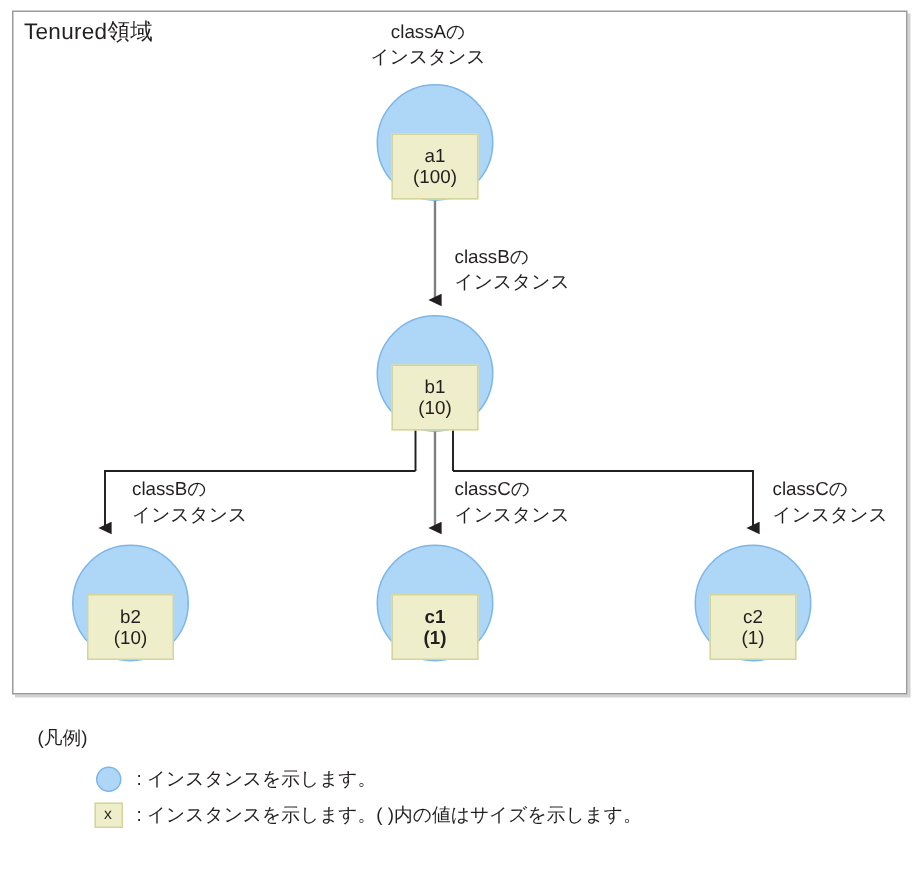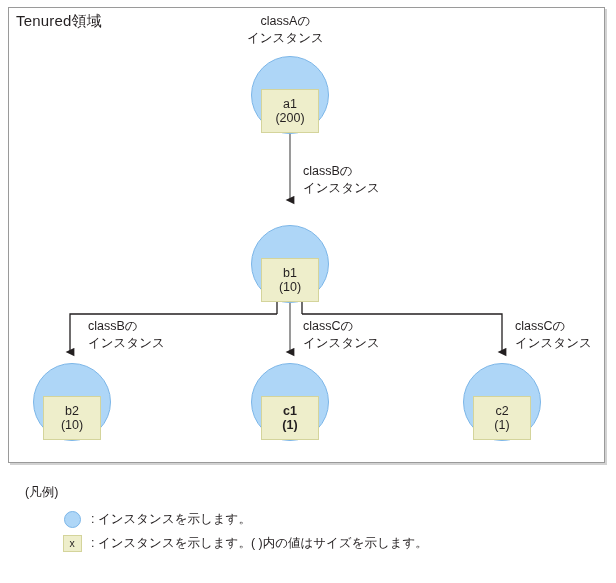--- a/index.html
+++ b/index.html
@@ -193,32 +193,32 @@
 </div>
 
 <div class="edge-label" style="left:515px; top:318px; text-align:left;">
   <span>classCの</span>
   <span>インスタンス</span>
 </div>
 
 <div class="node" style="left:251px; top:56px;">
   <div class="member-box">
     <span class="member-name">a1</span>
-    <span class="member-size">(200)</span>
-  </div>
-</div>
-
-<div class="node" style="left:251px; top:225px;">
+    <span class="member-size">(100)</span>
+  </div>
+</div>
+
+<div class="node" style="left:251px; top:210px;">
   <div class="member-box">
     <span class="member-name">b1</span>
     <span class="member-size">(10)</span>
   </div>
 </div>
 
-<div class="node" style="left:33px; top:363px;">
+<div class="node" style="left:48px; top:363px;">
   <div class="member-box">
     <span class="member-name">b2</span>
     <span class="member-size">(10)</span>
   </div>
 </div>
 
 <div class="node" style="left:251px; top:363px;font-weight:bold;">
   <div class="member-box">
     <span class="member-name">c1</span>
     <span class="member-size">(1)</span>

